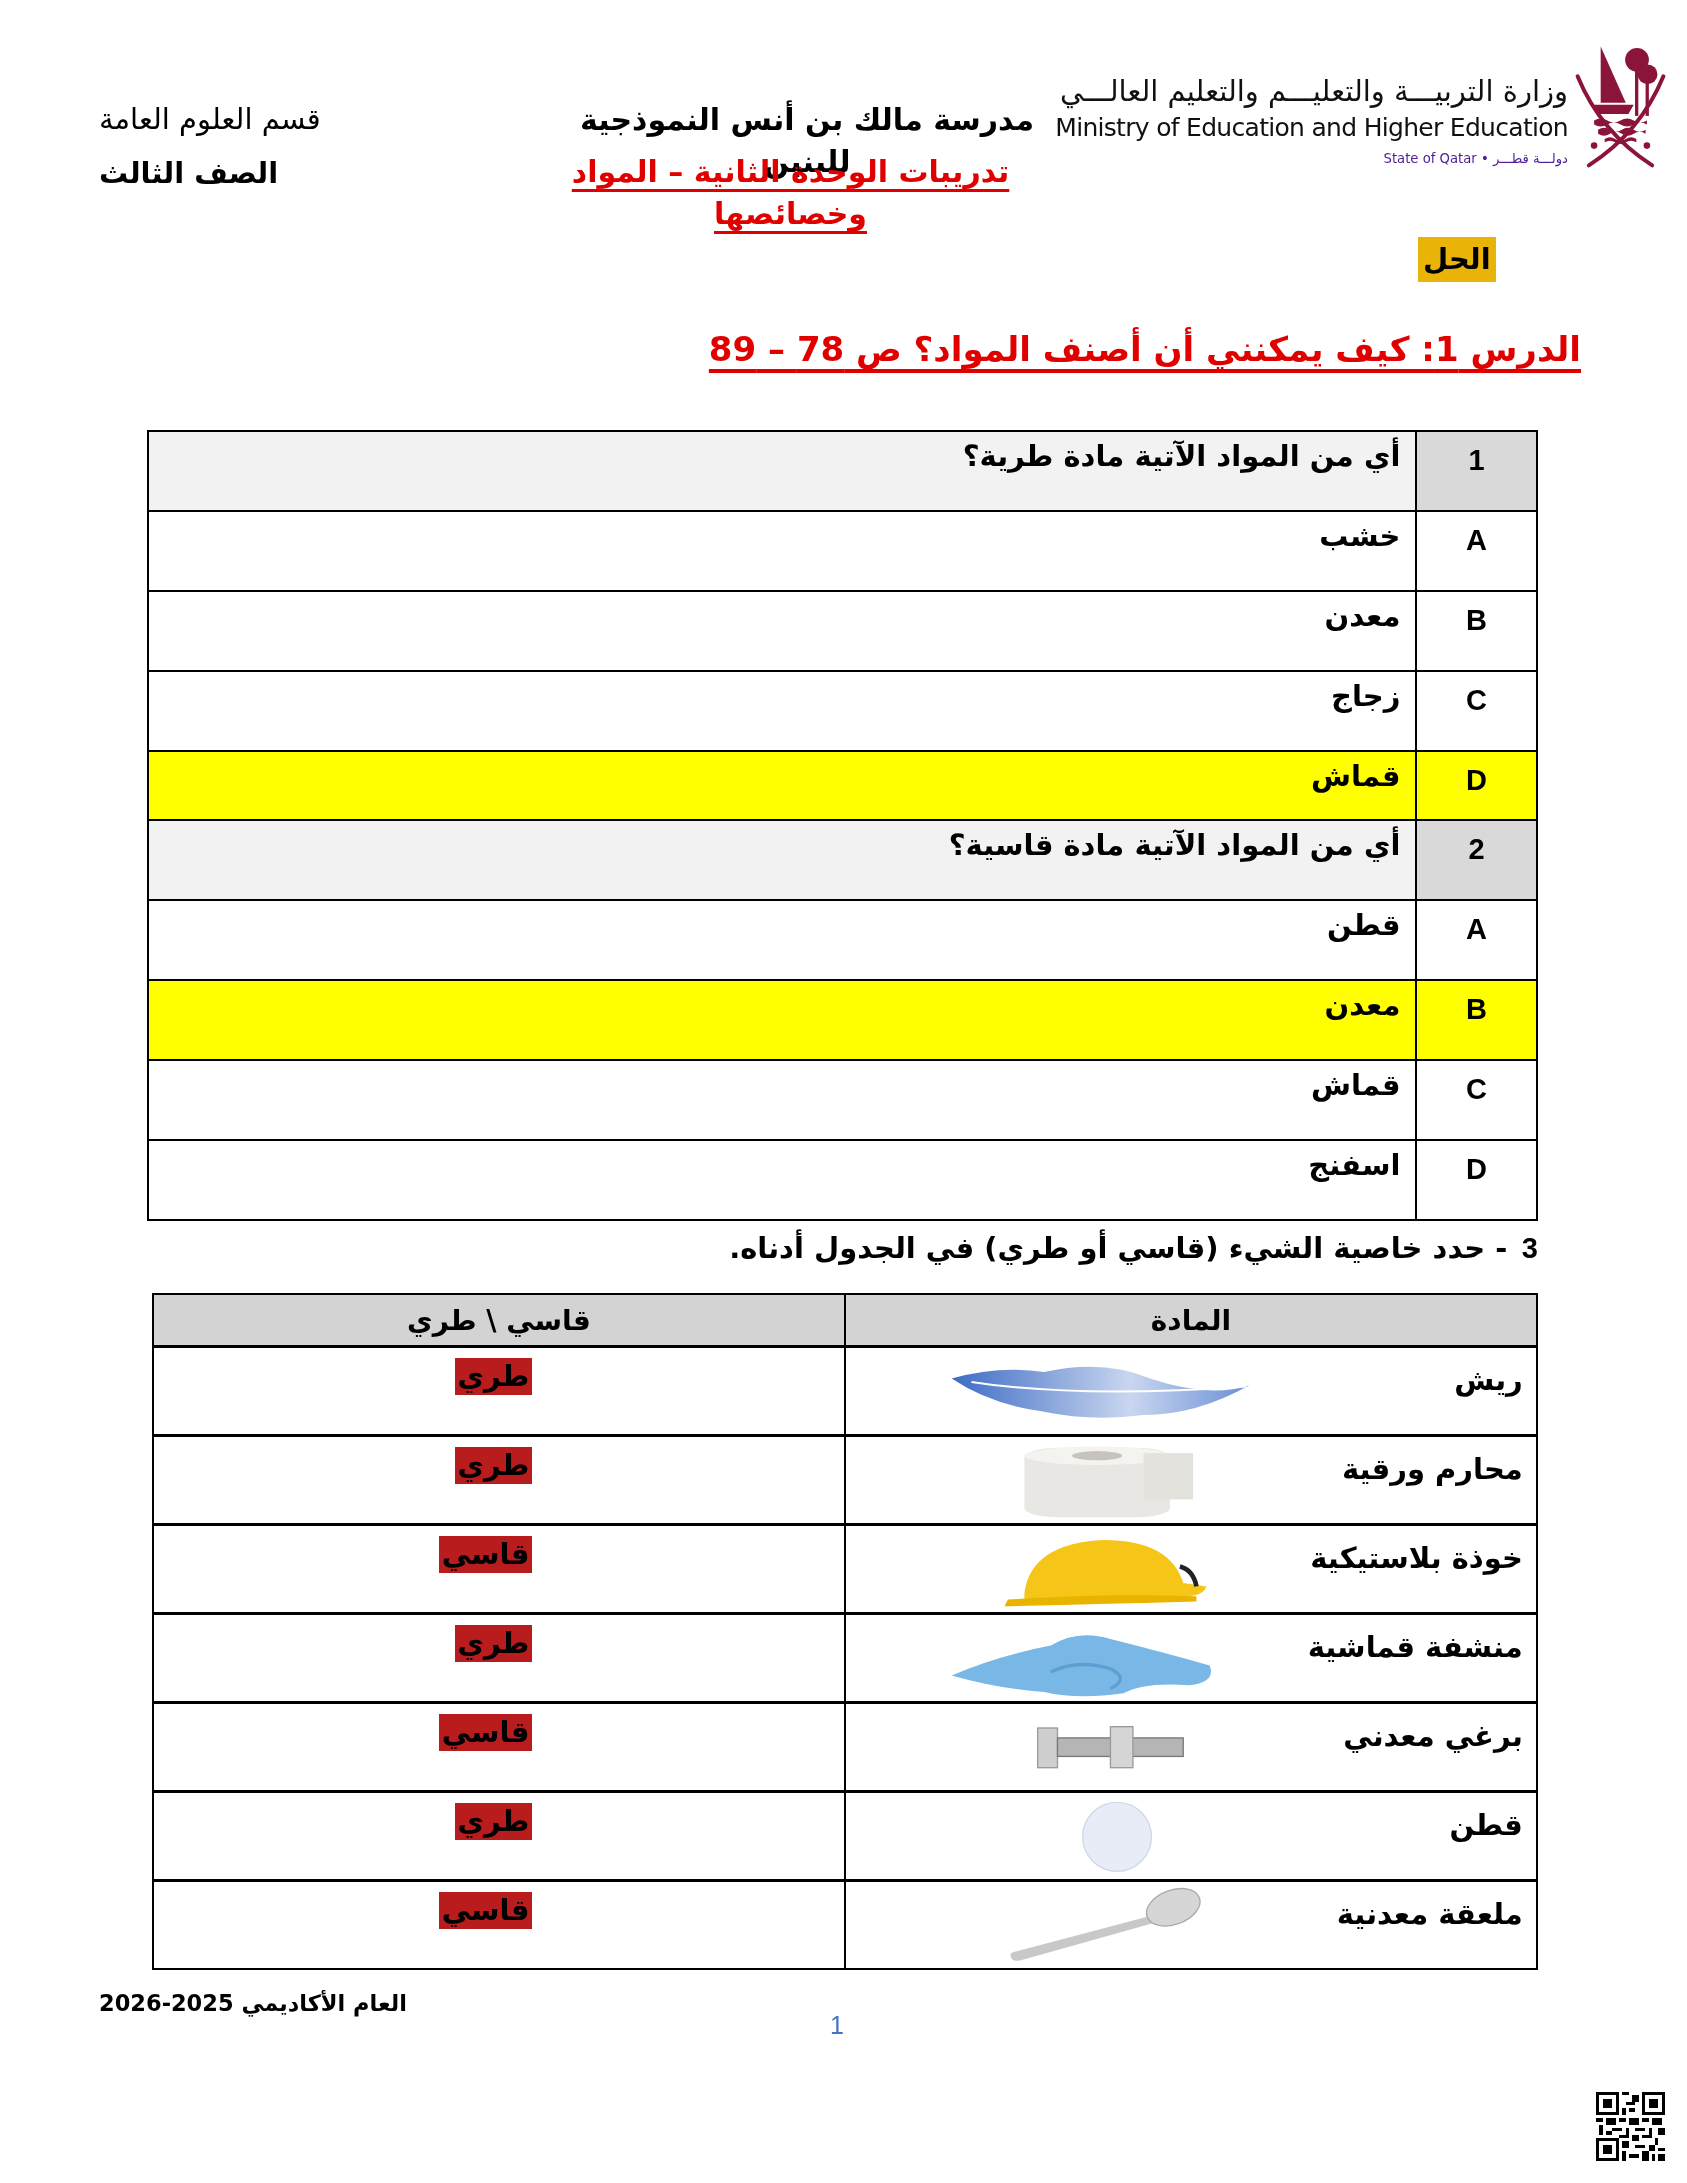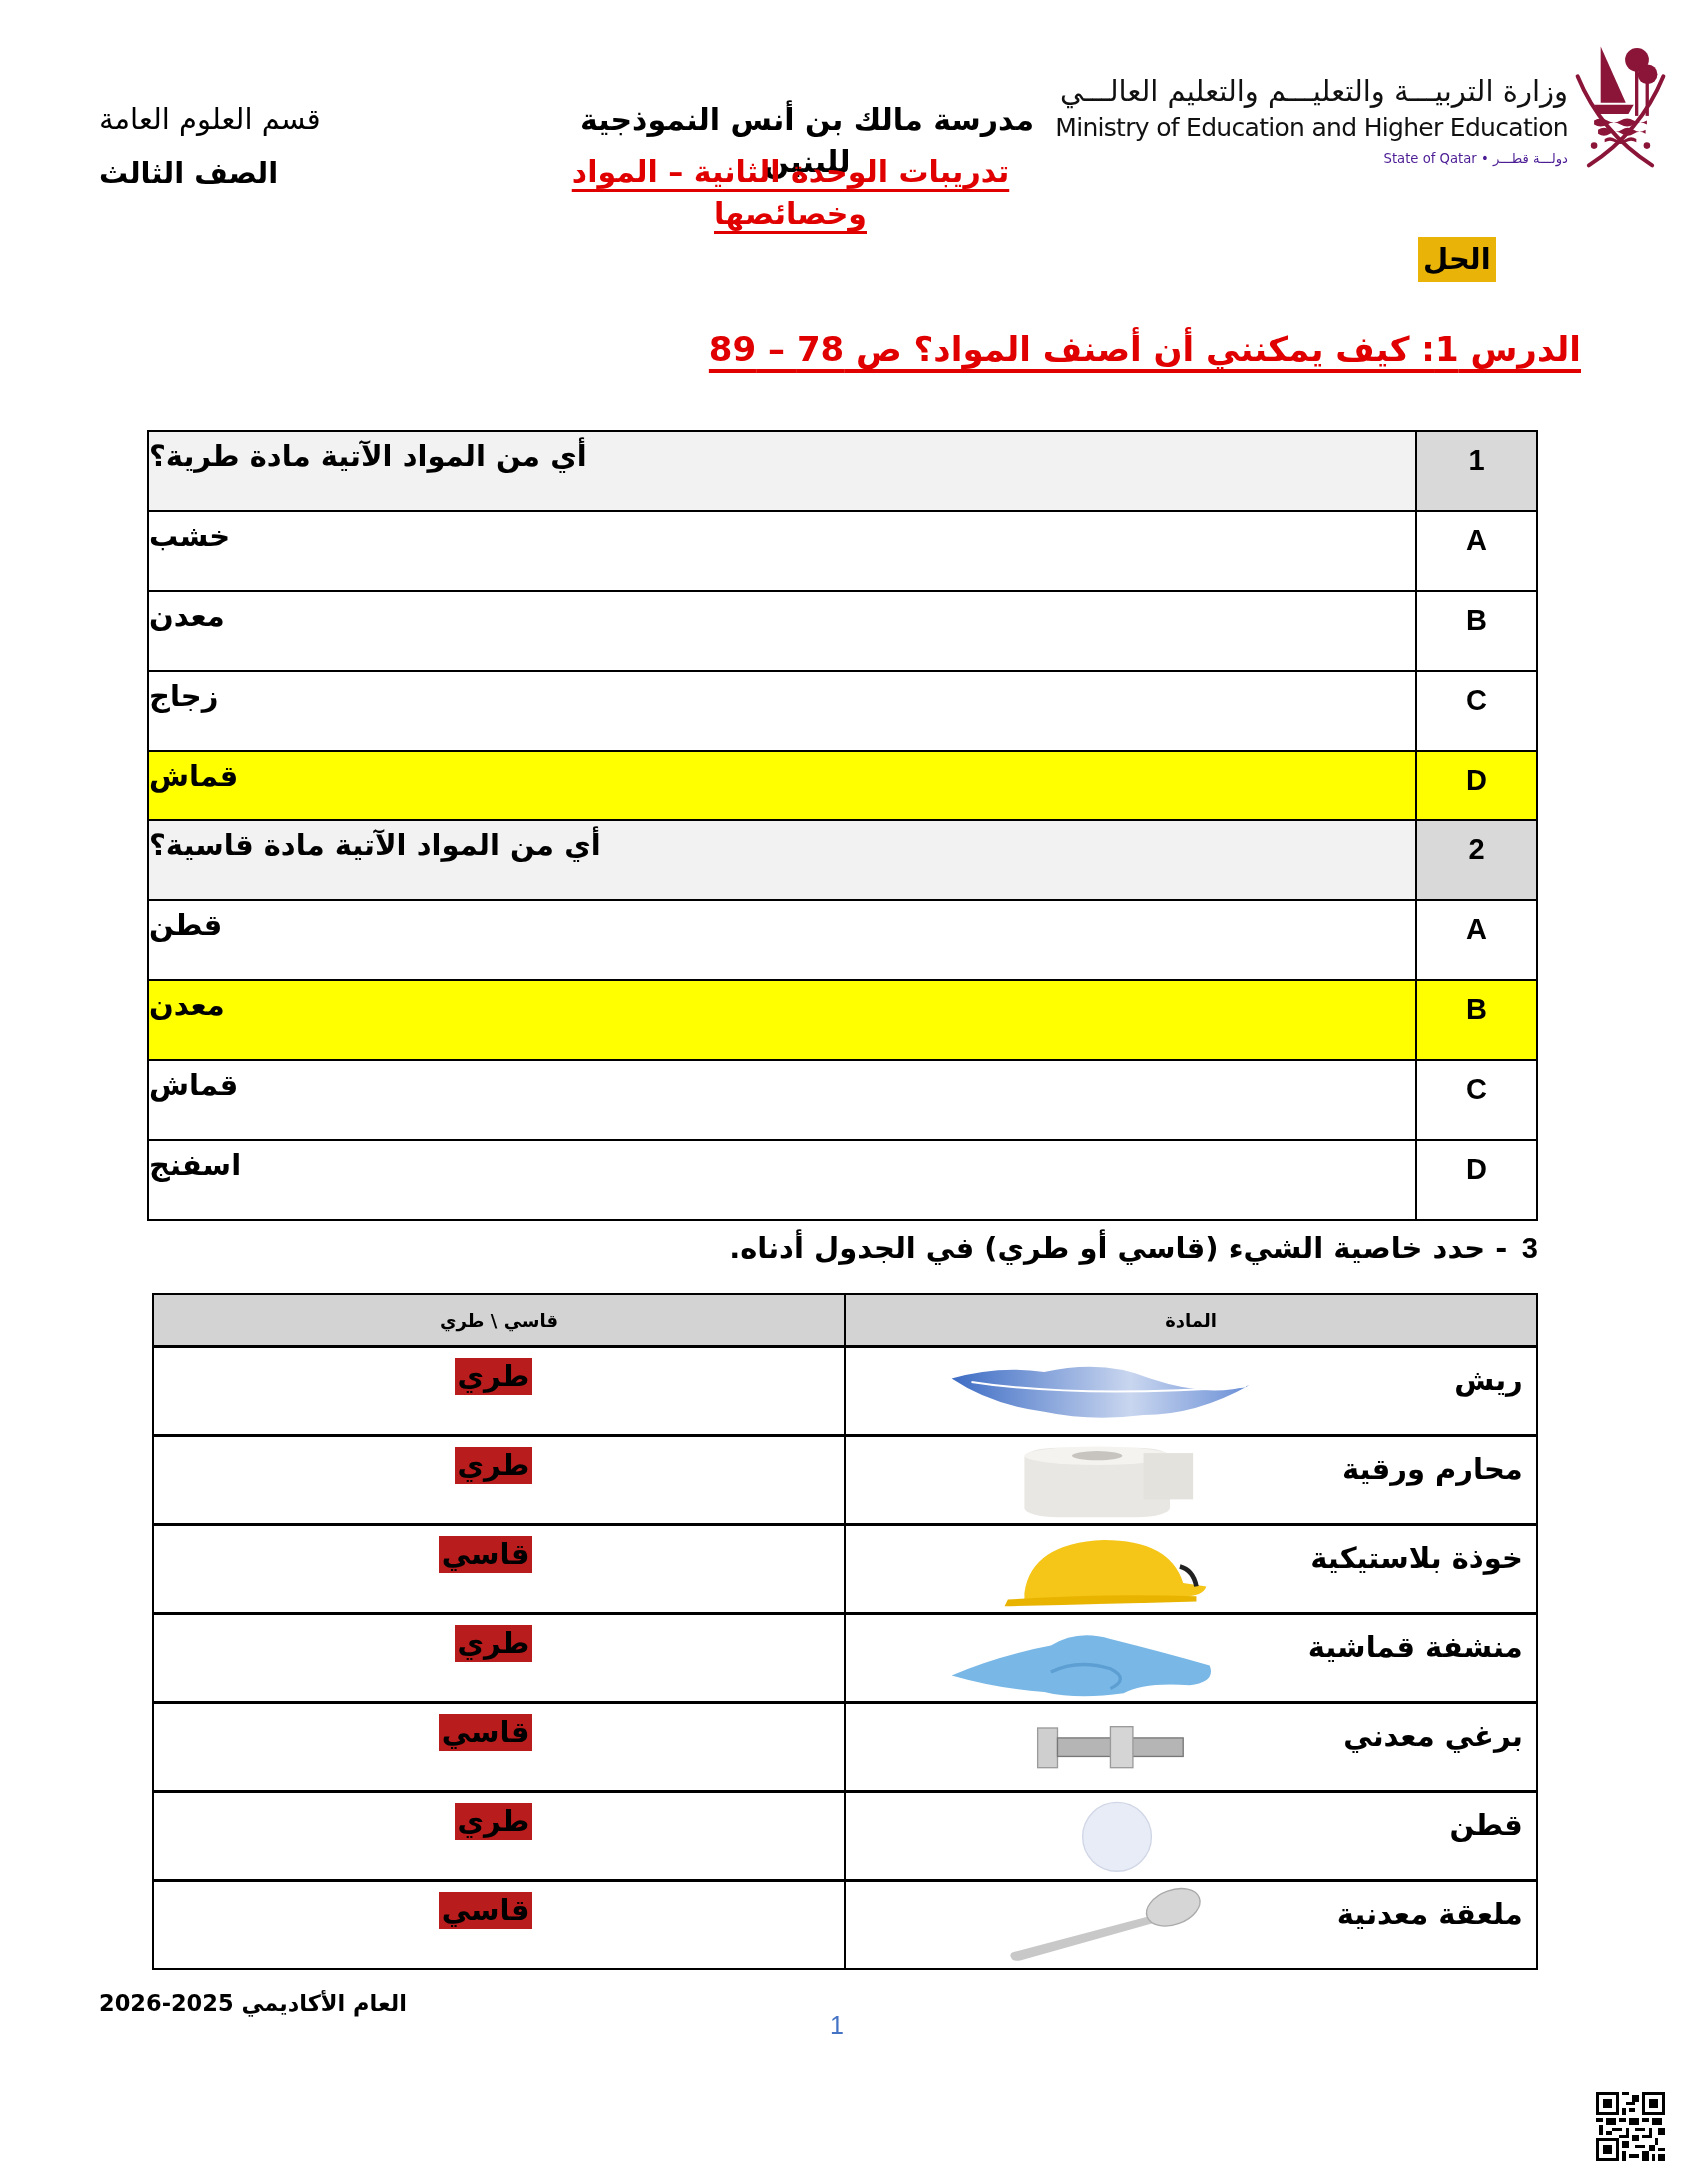--- a/index.html
+++ b/index.html
@@ -24,32 +24,32 @@
     .solution { right: 191px; top: 237px; font-size: 29px; font-weight: bold; background: #eab308; padding: 1.3px 5.3px; direction: rtl; line-height: 42px; }
 
     
     .lesson { right: 106px; top: 324px; font-size: 34px; font-weight: bold; color: #e00000; direction: rtl; line-height: 50px; white-space: nowrap; }
     .lesson span { text-decoration: underline; text-decoration-thickness: 4px; text-underline-offset: 8px; }
 
     
     .mcq { left: 147px; width: 1391px; border-collapse: collapse; direction: rtl; table-layout: fixed; }
     .mcq td { border: 2.6px solid #000; font-weight: bold; font-size: 29px; vertical-align: top; padding: 0; }
     .mcq td.num { width: 119px; text-align: center; background: #ffffff; font-family: "Liberation Sans", sans-serif; padding-top: 12px; }
-    .mcq td.txt { text-align: left; padding-right: 14.6px; padding-top: 6.6px; }
+    .mcq td.txt { text-align: right; padding-right: 14.6px; padding-top: 6.6px; }
     .mcq tr.q td { height: 66px; background: #f2f2f2; }
     .mcq tr.q td.num { background: #d9d9d9; }
     .mcq tr.opt td { height: 66px; }
     .mcq tr.correct td { background: #ffff00; }
 
     
     .q3label { right: 149px; top: 1225px; font-size: 29px; font-weight: bold; direction: rtl; line-height: 46px; white-space: nowrap; }
     .q3label .qn { font-family: "Liberation Sans", sans-serif; margin-left: 14.6px; }
 
     .props { left: 152px; top: 1293px; width: 1386px; border-collapse: collapse; direction: rtl; table-layout: fixed; }
-    .props th { background: #d3d3d3; border: 2.6px solid #000; height: 48px; font-size: 18px; font-weight: bold; }
+    .props th { background: #d3d3d3; border: 2.6px solid #000; height: 48px; font-size: 28px; font-weight: bold; }
     .props td { border: 2px solid #000; border-top: 3.3px solid #000; height: 86px; vertical-align: top; padding: 0; position: relative; }
     .props td.mat { width: 632px; }
     .mat-name { position: absolute; right: 13.2px; top: 14.6px; font-size: 29px; font-weight: bold; white-space: nowrap; }
     .mat-img { position: absolute; left: 99px; top: 4px; width: 311px; height: 81px; }
     .ans { display: block; width: 66px; margin: 6.6px auto 0 auto; text-align: center; }
     .ans span { background: #b91c1c; font-size: 29px; font-weight: bold; padding: 1.3px 2.6px; line-height: 44px; }
 
     
     .page-num { left: 830px; top: 2011px; font-size: 25px; color: #4472c4; font-family: "Liberation Sans", sans-serif; }
     .year { left: 99px; top: 1990px; font-size: 22.5px; font-weight: bold; direction: rtl; white-space: nowrap; }

